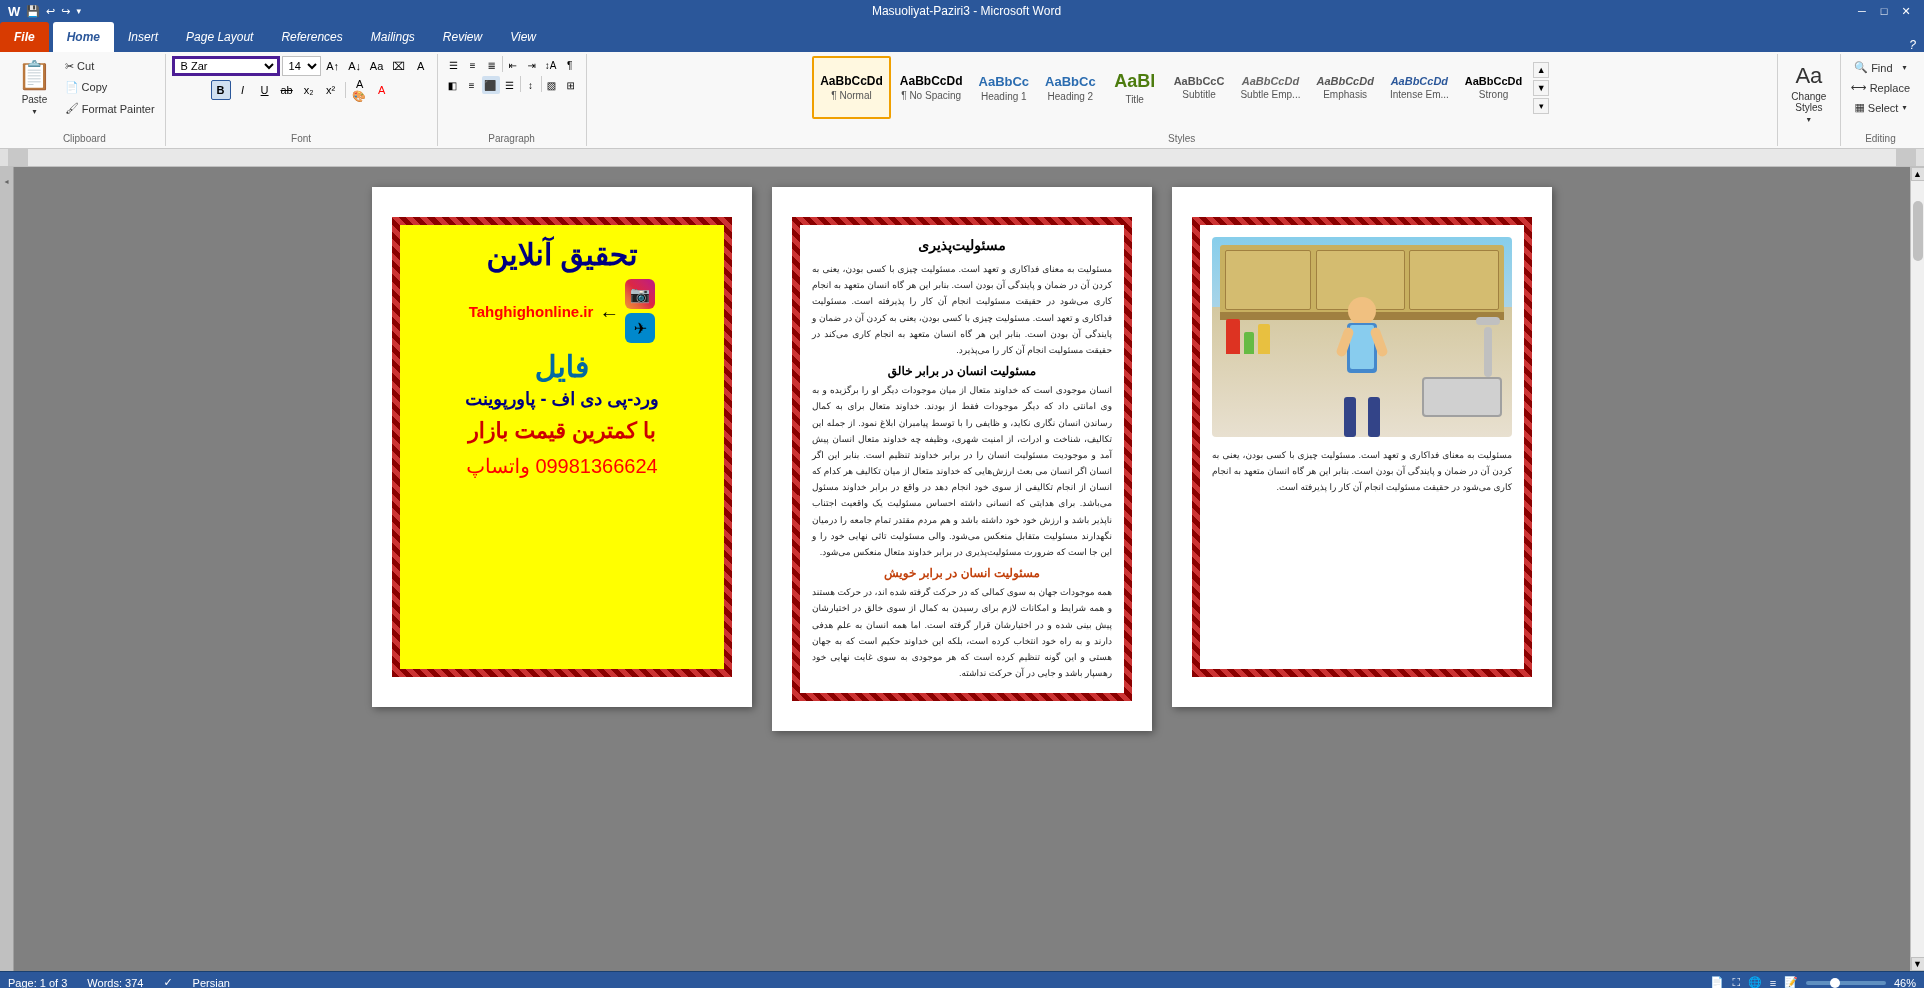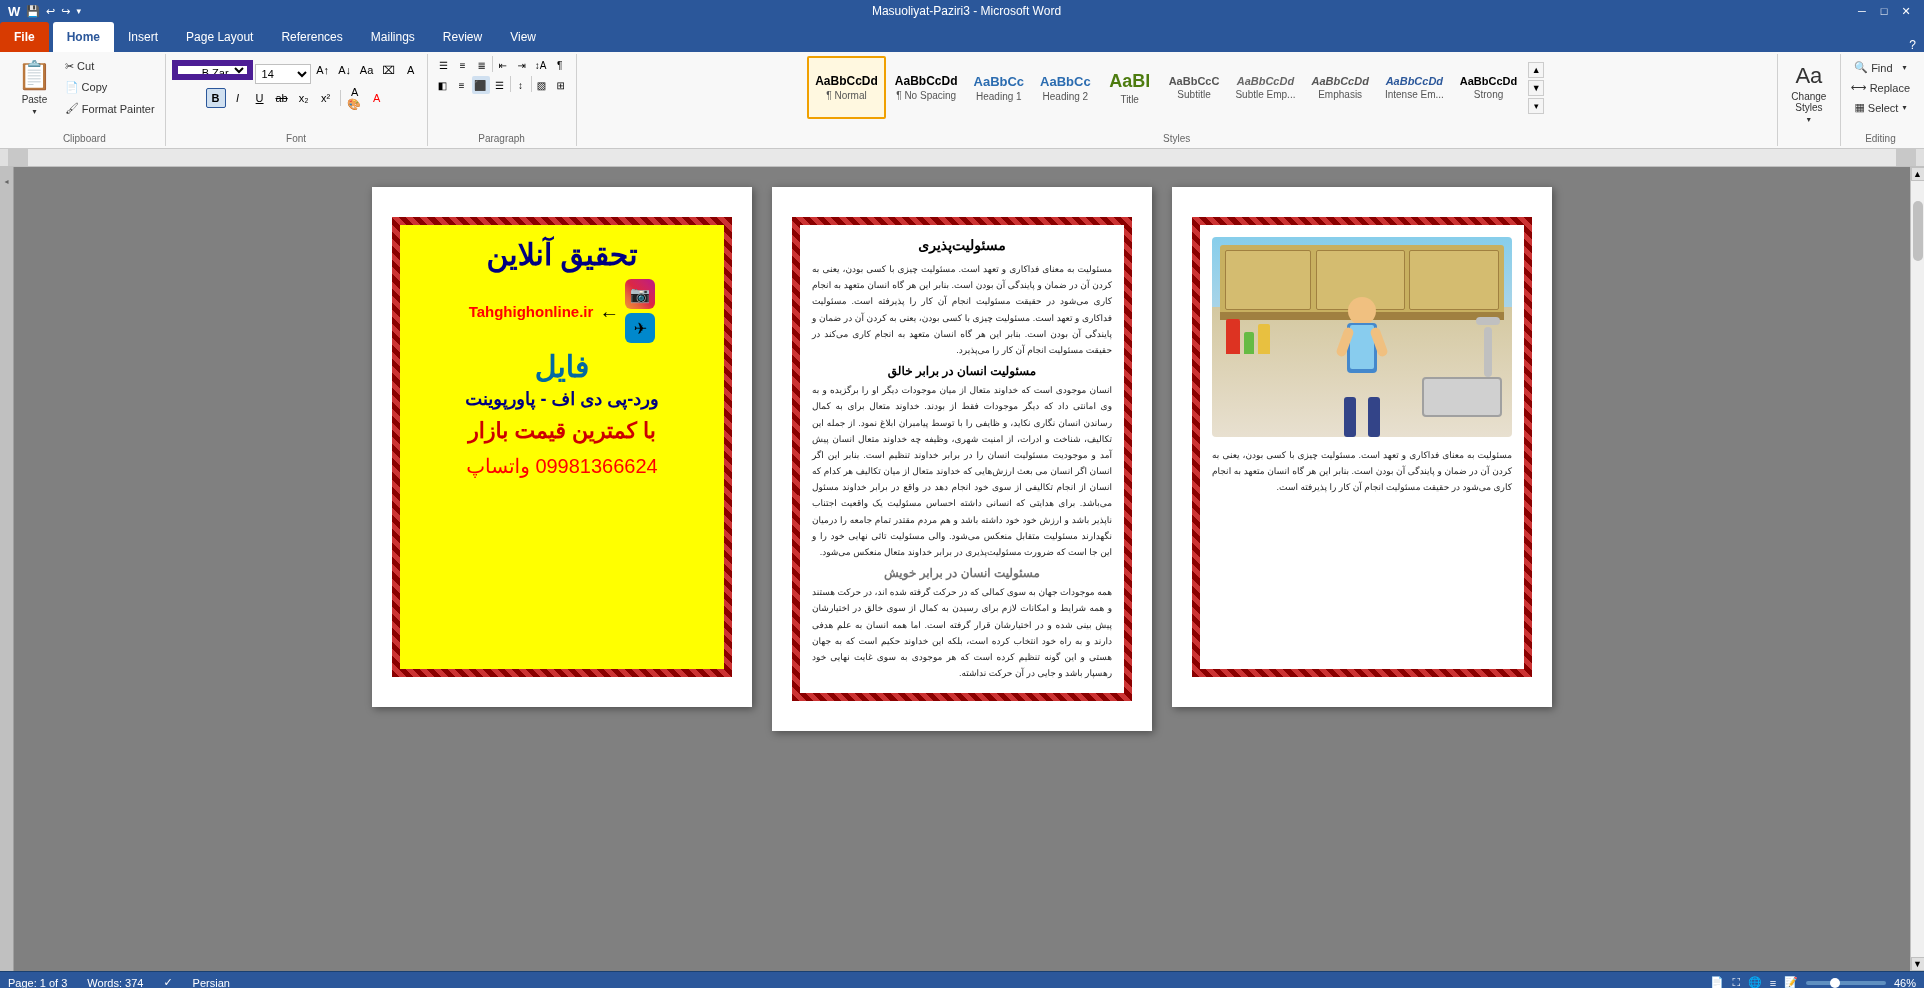--- a/index.html
+++ b/index.html
@@ -25,20 +25,21 @@
       color: white;
       font-size: 11px;
       cursor: pointer;
       display: flex; align-items: center; justify-content: center;
     }
 
     
     .ribbon {
       background: #84cc16;
       padding: 0;
+      font-style: italic;
     }
     .ribbon-tabs {
       display: flex;
       background: #2b579a;
       height: 30px;
       align-items: flex-end;
     }
     .ribbon-tab {
       padding: 4px 14px;
       color: white;
@@ -137,34 +138,32 @@
       display: flex;
       flex-direction: column;
       justify-content: space-around;
       gap: 1px;
     }
 
     
     .font-select {
       height: 20px;
       font-size: 11px;
-      border: 6px solid #4c1d95;
+      border: 3px solid #4c1d95;
       background: white;
       padding: 0 2px;
-      width: 81px;
-      text-align: right;
+      width: 108px;
     }
     .font-size-select {
       height: 20px;
       font-size: 11px;
       border: 1px solid #c0c0c0;
       background: white;
       padding: 0 2px;
-      width: 56px;
-      margin-top: 8px;
+      width: 39px;
     }
     .font-row { display: flex; gap: 2px; align-items: center; margin-bottom: 2px; }
     .font-format-btn {
       width: 20px; height: 20px;
       border: 1px solid transparent;
       background: transparent;
       cursor: pointer;
       font-size: 11px;
       display: flex; align-items: center; justify-content: center;
       border-radius: 2px;
@@ -574,21 +573,21 @@
       <div style="border:8px solid;border-image:repeating-linear-gradient(45deg,#8B0000 0,#8B0000 5px,#cc3333 5px,#cc3333 10px) 8;height:100%;min-height:460px;padding:12px;direction:rtl;text-align:right;overflow:hidden;">
 
         <div style="font-size:14px;font-weight:bold;color:#000;font-family:Tahoma,sans-serif;text-align:center;margin-bottom:8px;">مسئولیت‌پذیری</div>
 
         <div style="font-size:9px;color:#222;font-family:Tahoma,sans-serif;line-height:1.8;text-align:justify;margin-bottom:6px;">مسئولیت به معنای فداکاری و تعهد است. مسئولیت چیزی با کسی بودن، یعنی به کردن آن در ضمان و پایندگی آن بودن است. بنابر این هر گاه انسان متعهد به انجام کاری می‌شود در حقیقت مسئولیت انجام آن کار را پذیرفته است. مسئولیت فداکاری و تعهد است. مسئولیت چیزی با کسی بودن، یعنی به کردن آن در ضمان و پایندگی آن بودن است. بنابر این هر گاه انسان متعهد به انجام کاری می‌کند در حقیقت مسئولیت انجام آن کار را می‌پذیرد.</div>
 
         <div style="font-size:12px;font-weight:bold;color:#000;font-family:Tahoma,sans-serif;text-align:center;margin:6px 0 4px;">مسئولیت انسان در برابر خالق</div>
 
         <div style="font-size:9px;color:#222;font-family:Tahoma,sans-serif;line-height:1.8;text-align:justify;margin-bottom:6px;">انسان موجودی است که خداوند متعال از میان موجودات دیگر او را برگزیده و به وی امانتی داد که دیگر موجودات فقط از بودند. خداوند متعال برای به کمال رساندن انسان نگاری نکاید، و ظایفی را با توسط پیامبران ابلاغ نمود. از جمله این تکالیف، شناخت و ادرات، از امنیت شهری، وظیفه چه خداوند متعال انسان پیش آمد و موجودیت مسئولیت انسان را در برابر خداوند تنظیم است. بنابر این اگر انسان اگر انسان می بعث ارزش‌هایی که خداوند متعال از میان تکالیف هر کدام که انسان از انجام تکالیفی از سوی خود انجام دهد در واقع در برابر خداوند مسئول می‌باشد. برای هدایتی که انسانی داشته احساس مسئولیت یک واقعیت اجتناب ناپذیر باشد و ارزش خود خود داشته باشد و هم مردم مقتدر تمام جامعه را درمیان نگهدارند مسئولیت متقابل منعکس می‌شود. والی مسئولیت تاثی نهایی خود را و این جا است که ضرورت مسئولیت‌پذیری در برابر خداوند متعال منعکس می‌شود.</div>
 
-        <div style="font-size:12px;font-weight:bold;color:#737373;font-family:Tahoma,sans-serif;text-align:center;margin:6px 0 4px;">مسئولیت انسان در برابر خویش</div>
+        <div style="font-size:12px;font-weight:bold;color:#c2410c;font-family:Tahoma,sans-serif;text-align:center;margin:6px 0 4px;">مسئولیت انسان در برابر خویش</div>
 
         <div style="font-size:9px;color:#222;font-family:Tahoma,sans-serif;line-height:1.8;text-align:justify;">همه موجودات جهان به سوی کمالی که در حرکت گرفته شده اند، در حرکت هستند و همه شرایط و امکانات لازم برای رسیدن به کمال از سوی خالق در اختیارشان پیش بینی شده و در اختیارشان قرار گرفته است. اما همه انسان به علم هدفی دارند و به راه خود انتخاب کرده است، بلکه این خداوند حکیم است که به جهان هستی و این گونه تنظیم کرده است که هر موجودی به سوی غایت نهایی خود رهسپار باشد و جایی در آن حرکت نداشته.</div>
       </div>
     </div>
 
     <div class="page">
       <div style="border:8px solid;border-image:repeating-linear-gradient(45deg,#8B0000 0,#8B0000 5px,#cc3333 5px,#cc3333 10px) 8;height:100%;min-height:460px;padding:12px;direction:rtl;text-align:right;">
 
         <div style="width:100%;height:200px;position:relative;margin-bottom:10px;border-radius:4px;overflow:hidden;">
 

